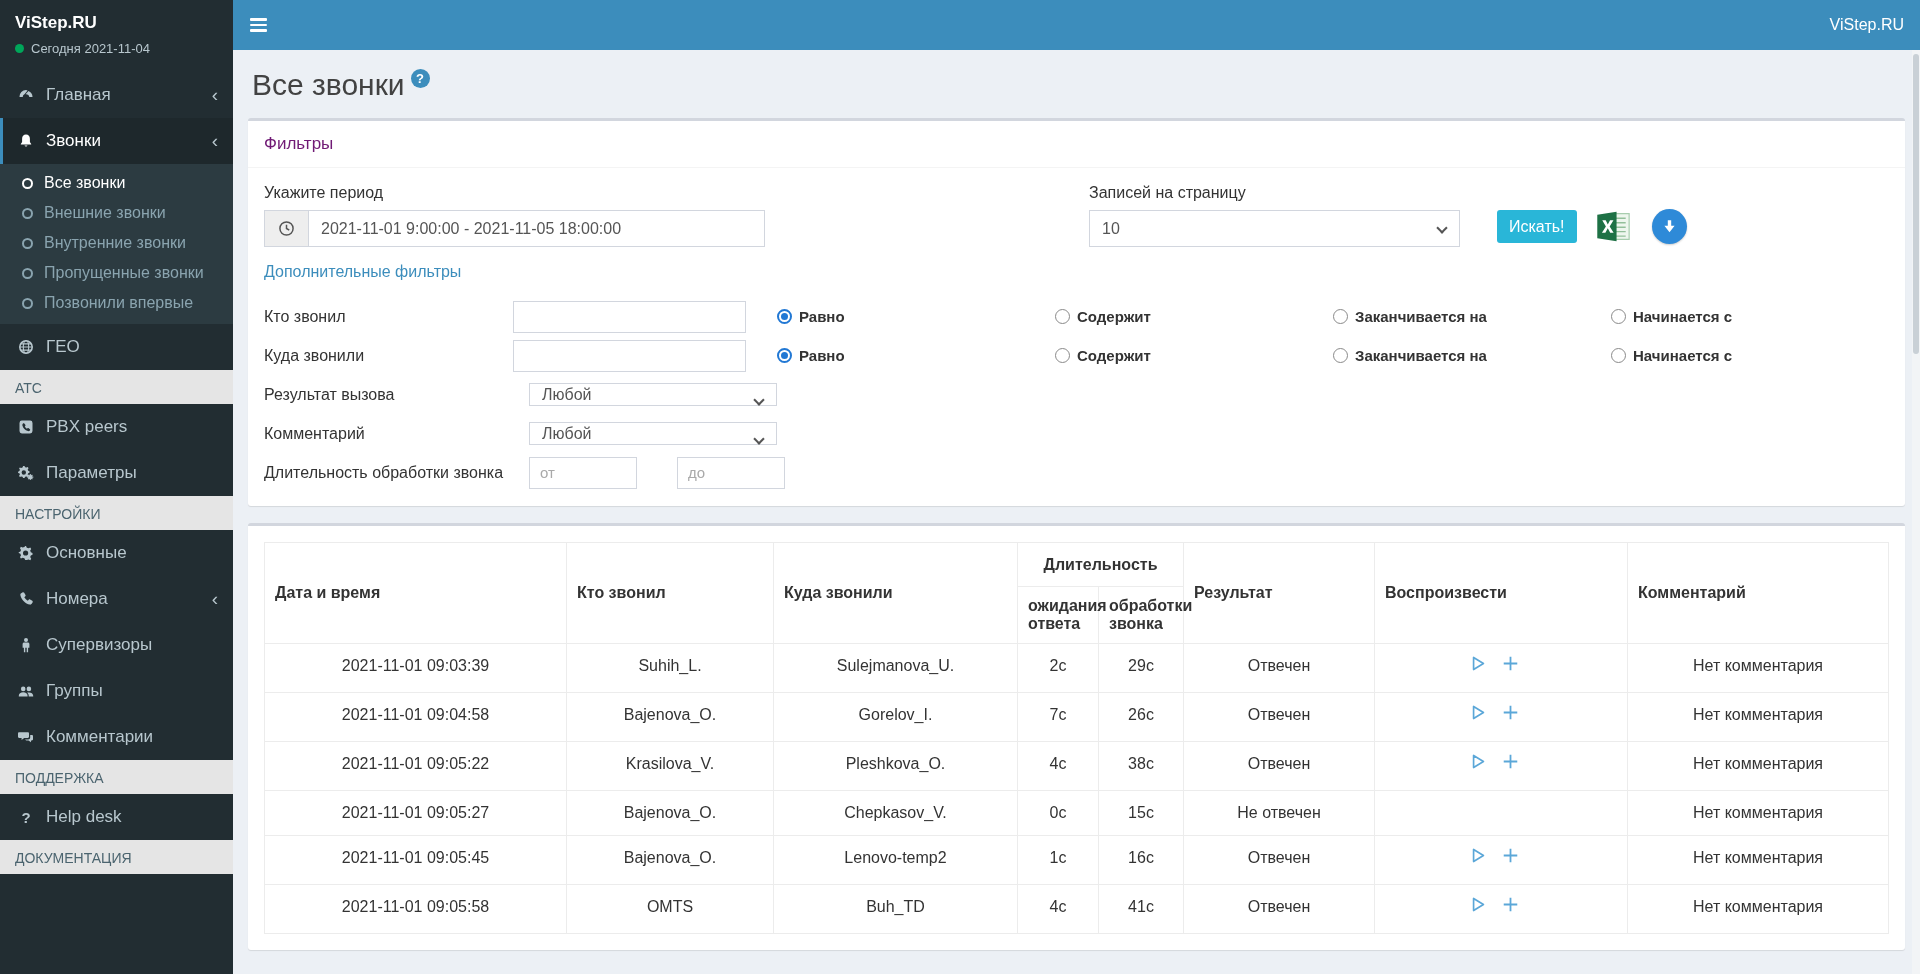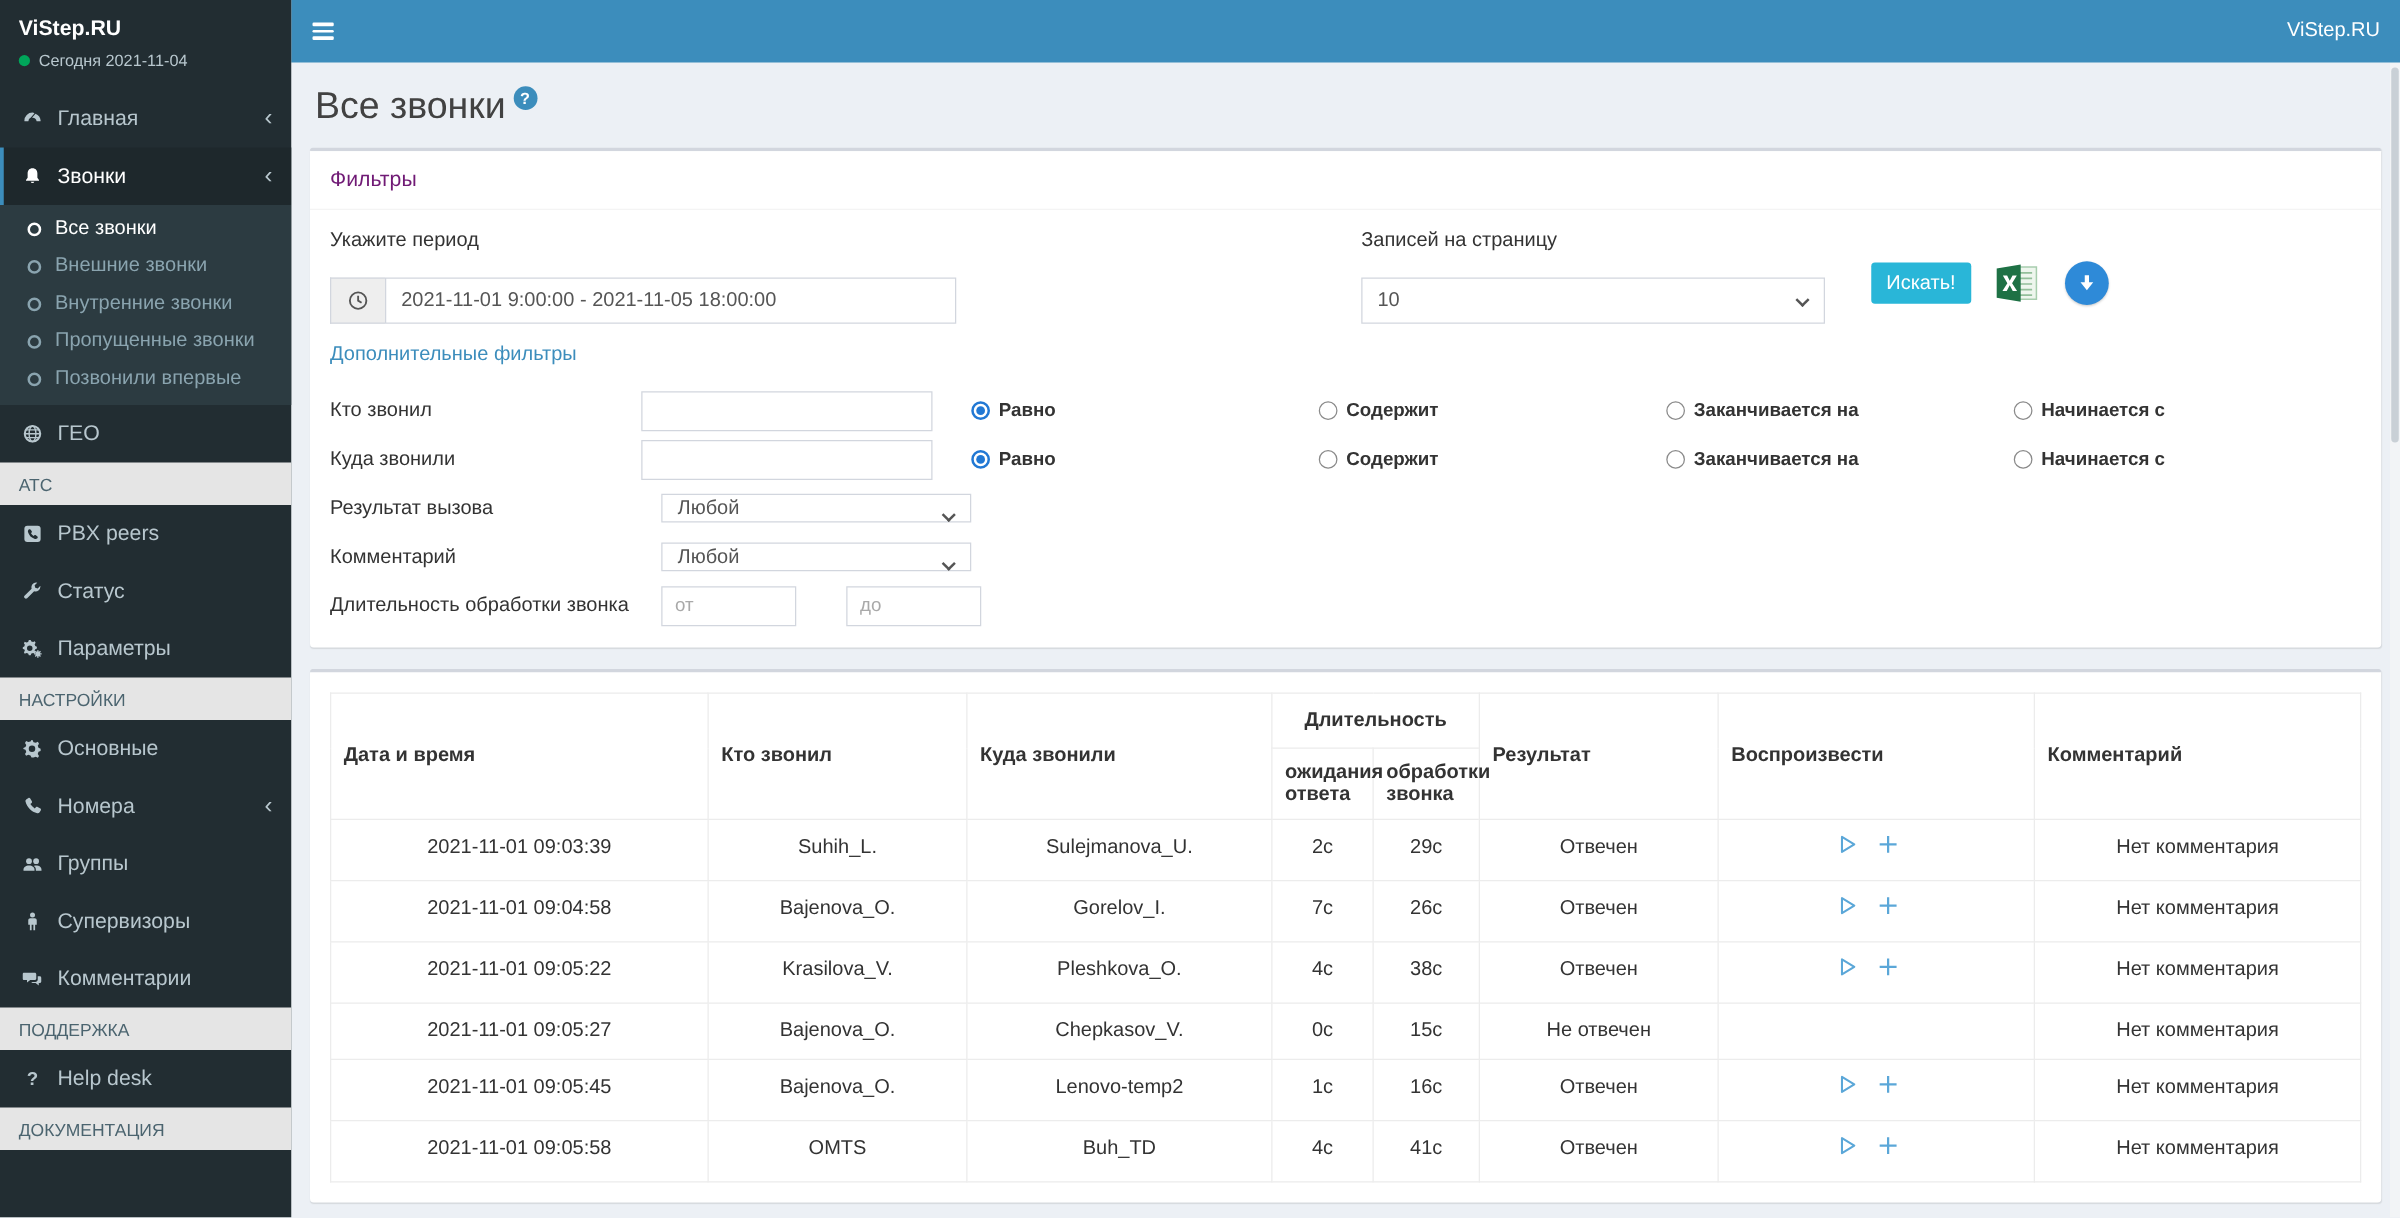--- a/index.html
+++ b/index.html
@@ -38,21 +38,21 @@
   
   .content { position:absolute; left:233px; top:50px; right:0; bottom:0; background:#ecf0f5; padding:13px 15px; overflow:hidden; }
   .page-title { font-size:30px; font-weight:400; color:#424242; margin:5px 0 16px 4px; }
   .help-badge { display:inline-flex; width:19px; height:19px; border-radius:50%; background:#3c8dbc; color:#fff; font-size:13px; font-weight:700; align-items:center; justify-content:center; vertical-align:top; margin-left:6px; margin-top:1px; cursor:pointer; }
 
   .box { background:#fff; border-top:3px solid #d2d6de; border-radius:3px; box-shadow:0 1px 1px rgba(0,0,0,.1); margin-bottom:17px; }
   .box-header { padding:13px 16px; font-size:17px; color:#701a75; border-bottom:1px solid #f4f4f4; }
   .box-header.big { font-size:21px; padding:14px 16px; }
   .box-body { padding:16px; }
 
-  .flabel { font-size:16px; color:#333; margin-bottom:20px; display:block; }
+  .flabel { font-size:16px; color:#333; margin-bottom:8px; display:block; }
   .filters-top { display:flex; align-items:flex-start; margin-bottom:16px; }
   .fg-period { width:501px; }
   .input-group { display:flex; height:37px; }
   .ig-addon { width:44px; border:1px solid #d2d6de; border-right:none; background:#eee; display:flex; align-items:center; justify-content:center; color:#555; }
   .ig-addon svg { width:17px; height:17px; }
   .input-group input { flex:1; border:1px solid #d2d6de; font-size:16px; color:#555; padding:0 12px; outline:none; font-family:inherit; }
   .fg-perpage { margin-left:324px; width:371px; }
   .sel { position:relative; height:37px; border:1px solid #d2d6de; background:#fff; }
   .sel select { appearance:none; -webkit-appearance:none; width:100%; height:100%; border:none; background:transparent; font-size:16px; color:#555; padding:0 28px 0 12px; outline:none; font-family:inherit; cursor:pointer; }
   .sel .chev { position:absolute; right:13px; top:13px; width:8px; height:8px; border-right:2px solid #555; border-bottom:2px solid #555; transform:rotate(45deg); pointer-events:none; }
@@ -163,28 +163,20 @@
       <div class="nav-header" data-name="sidebar-section-atc">АТС</div>
       <div class="nav-item" data-name="sidebar-item-pbx-peers">
         <span class="icon" data-name="phone-square-icon">
           <svg viewBox="0 0 16 16">
             <rect x="1.5" y="1.5" width="13" height="13" rx="2.4" fill="currentColor"></rect>
             <path d="M5 4.6c.4-.4 1-.4 1.3 0l1 1.2c.3.4.3.9 0 1.2l-.5.6c.5 1 1.2 1.7 2.1 2.1l.6-.5c.3-.3.8-.3 1.2 0l1.2 1c.4.3.4.9 0 1.3-.5.5-1.3.8-2 .6a8 8 0 0 1-5.5-5.5c-.2-.7 0-1.5.6-2z" fill="#222d32"></path>
           </svg>
         </span>
         <span>PBX peers</span>
       </div>
-      <div class="nav-item" data-name="sidebar-item-status">
-        <span class="icon" data-name="wrench-icon">
-          <svg viewBox="0 0 16 16" fill="currentColor">
-            <path d="M14.3 4.2a3.8 3.8 0 0 1-5 3.7l-5.6 5.7a1.5 1.5 0 0 1-2.1-2.1l5.7-5.6a3.8 3.8 0 0 1 4.5-4.8L9.7 3.2l.5 2 2 .5 2.1-2.1z"></path>
-          </svg>
-        </span>
-        <span>Статус</span>
-      </div>
       <div class="nav-item" data-name="sidebar-item-parameters">
         <span class="icon" data-name="cogs-icon">
           <svg viewBox="0 0 16 16" fill="currentColor">
             <path d="M6.5.9l.6 1.3 1.4.4L9.8 2l.7 1.2-.8 1.2.5 1.3 1.3.6v1.4l-1.3.6-.5 1.3.8 1.2-.7 1.2-1.3-.6-1.4.4-.6 1.3H5.1l-.6-1.3-1.4-.4-1.3.6-.7-1.2.8-1.2-.5-1.3L.1 8.1V6.7l1.3-.6.5-1.3-.8-1.2.7-1.2 1.3.6 1.4-.4L5.1.9h1.4zM5.8 9.7a2.2 2.2 0 1 0 0-4.4 2.2 2.2 0 0 0 0 4.4z" fill-rule="evenodd"></path>
             <circle cx="12.3" cy="12.1" r="1.9"></circle>
             <path d="M12.3 9.1v6M9.3 12.1h6M10.2 10l4.2 4.2M14.4 10l-4.2 4.2" stroke="currentColor" stroke-width="1.1"></path>
           </svg>
         </span>
         <span>Параметры</span>
       </div>
@@ -198,40 +190,40 @@
         <span>Основные</span>
       </div>
       <div class="nav-item" data-name="sidebar-item-numbers">
         <span class="icon" data-name="phone-icon">
           <svg viewBox="0 0 16 16" fill="currentColor">
             <path d="M3.2 2.3l1.6-1c.5-.2 1.1 0 1.4.4l1.3 2.2c.3.5.2 1-.2 1.4l-1 .9a10.6 10.6 0 0 0 3.5 3.5l.9-1c.4-.4.9-.5 1.4-.2l2.2 1.3c.5.3.6 1 .4 1.4l-1 1.6c-.4.6-1.1 1-1.9.8-4.5-1-8.4-4.9-9.4-9.4-.2-.8.2-1.5.8-1.9z"></path>
           </svg>
         </span>
         <span>Номера</span>
         <span class="chev-l" data-name="chevron-left-icon">‹</span>
+      </div>
+      <div class="nav-item" data-name="sidebar-item-supervisors">
+        <span class="icon" data-name="male-icon">
+          <svg viewBox="0 0 16 16" fill="currentColor">
+            <circle cx="8" cy="2.9" r="2"></circle>
+            <path d="M6.2 5.5h3.6c.9 0 1.6.7 1.6 1.6v3.7h-1.3v4.4H8.7v-4.4H7.3v4.4H5.9v-4.4H4.6V7.1c0-.9.7-1.6 1.6-1.6z"></path>
+          </svg>
+        </span>
+        <span>Супервизоры</span>
       </div>
       <div class="nav-item" data-name="sidebar-item-groups">
         <span class="icon" data-name="users-icon">
           <svg viewBox="0 0 16 16" fill="currentColor">
             <circle cx="5.2" cy="5.9" r="2.3"></circle>
             <circle cx="10.9" cy="5.9" r="2.3"></circle>
             <path d="M.8 12.7c0-2 1.8-3.4 4.4-3.4s4.4 1.4 4.4 3.4v.8H.8z"></path>
             <path d="M10.7 13.5v-.8c0-1.3-.6-2.3-1.6-3 .5-.2 1.2-.3 1.8-.3 2.3 0 4.3 1.2 4.3 3.3v.8z"></path>
           </svg>
         </span>
         <span>Группы</span>
-      </div>
-      <div class="nav-item" data-name="sidebar-item-supervisors">
-        <span class="icon" data-name="male-icon">
-          <svg viewBox="0 0 16 16" fill="currentColor">
-            <circle cx="8" cy="2.9" r="2"></circle>
-            <path d="M6.2 5.5h3.6c.9 0 1.6.7 1.6 1.6v3.7h-1.3v4.4H8.7v-4.4H7.3v4.4H5.9v-4.4H4.6V7.1c0-.9.7-1.6 1.6-1.6z"></path>
-          </svg>
-        </span>
-        <span>Супервизоры</span>
       </div>
       <div class="nav-item" data-name="sidebar-item-comments">
         <span class="icon" data-name="comments-icon">
           <svg viewBox="0 0 16 16" fill="currentColor">
             <path d="M1.2 3.2h8.6c.7 0 1.2.5 1.2 1.2v3.4c0 .7-.5 1.2-1.2 1.2H6.2L3.6 11V9H1.2C.5 9 0 8.5 0 7.8V4.4c0-.7.5-1.2 1.2-1.2z"></path>
             <path d="M12.2 6h1.6c.7 0 1.2.5 1.2 1.2v3c0 .7-.5 1.2-1.2 1.2h-.8v1.9l-2.5-1.9H8.3c-.6 0-1-.3-1.2-.8h3.1c1.1 0 2-.9 2-2z"></path>
           </svg>
         </span>
         <span>Комментарии</span>
       </div>

